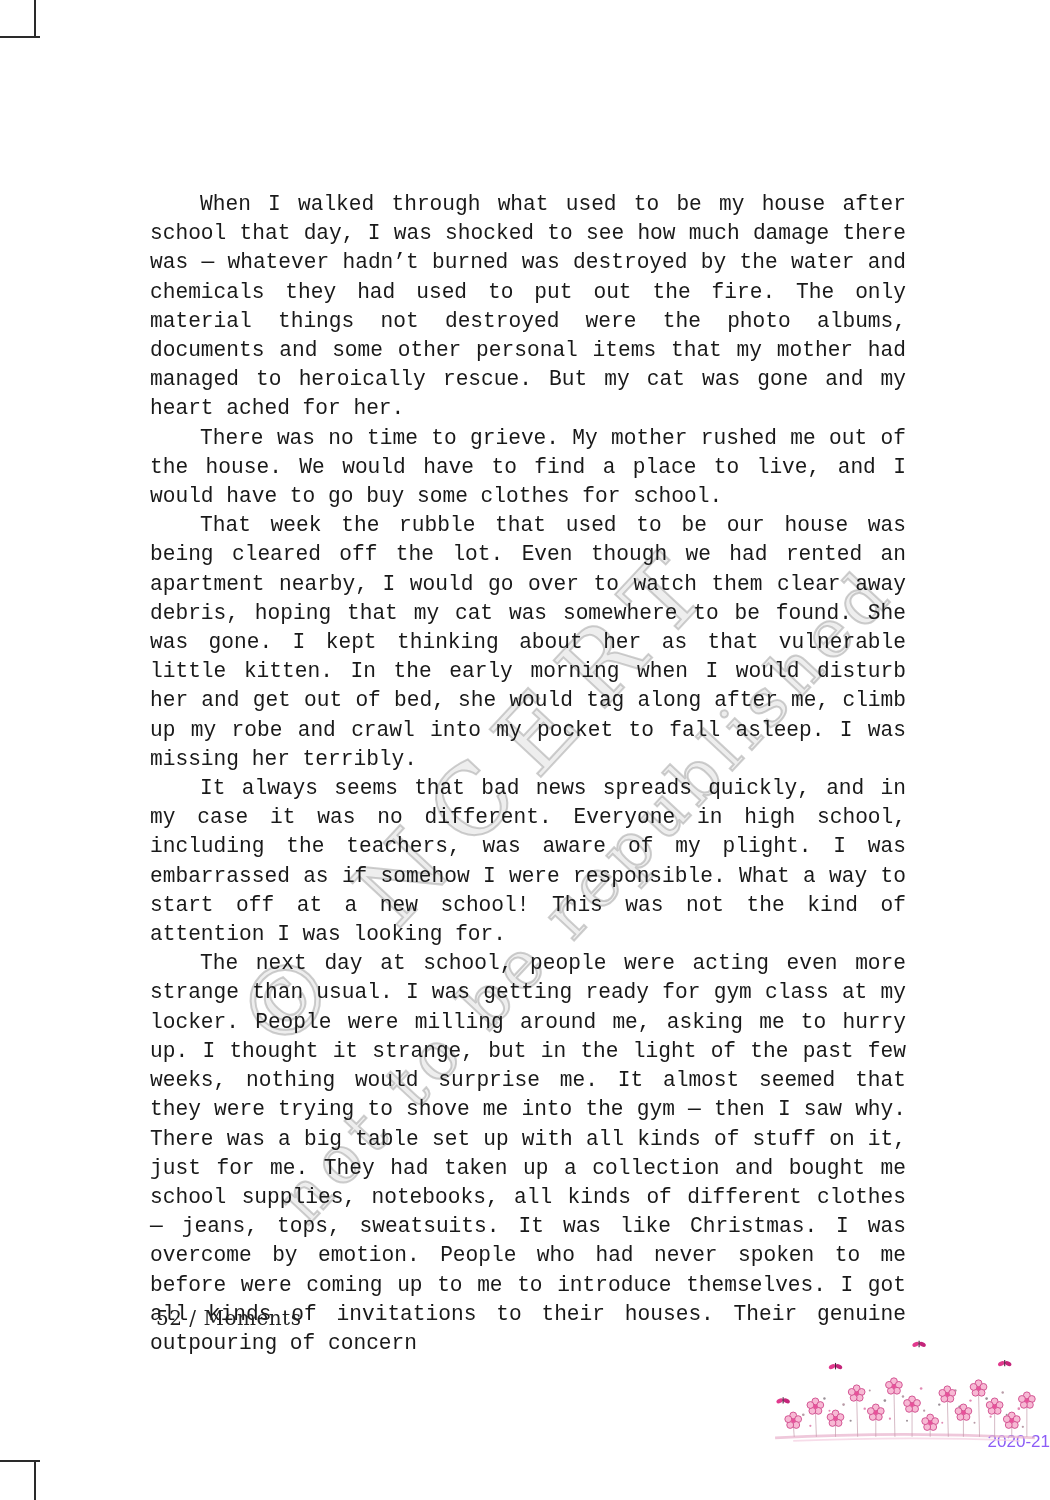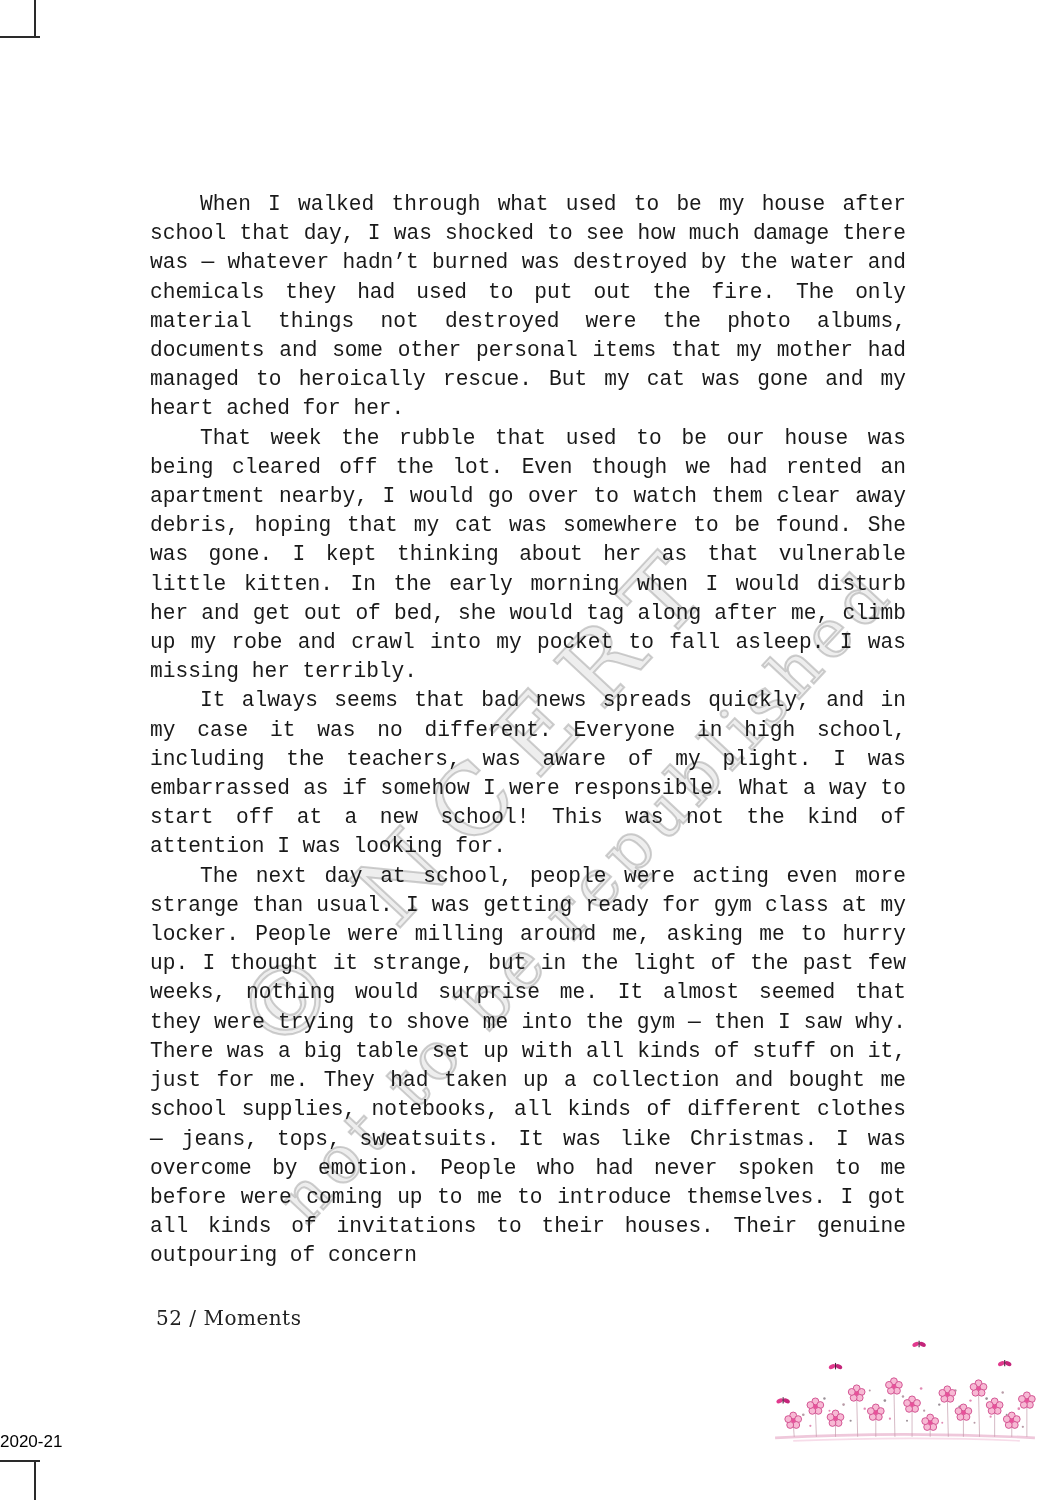--- a/index.html
+++ b/index.html
@@ -38,23 +38,23 @@
     color:#191919; text-align:justify; z-index:1;font-family:Liberation Mono, monospace;
   }
   .text-block p { margin:0; text-indent:50px; }
 
   .footer-left {
     position:absolute; left:156px; top:1306px;
     font-size:20px; color:#222; letter-spacing:0.5px; z-index:1;
   }
   .footer-center {
     position:absolute; left:0; right:0; top:1432px;
-    text-align:left;
+    text-align:right;
     font-family:"Liberation Sans", sans-serif;
-    font-size:17px; color:#000000; z-index:1;
+    font-size:17px; color:#8b5cf6; z-index:1;
   }
 
   .flowers {
     position:absolute; left:763px; top:1330px;
     width:282px; height:115px; z-index:1;
   }
 </style>
 </head>
 <body>
 
@@ -65,20 +65,21 @@
   <div class="mark bl-h"></div>
   <div class="mark bl-v"></div>
 
   <div class="watermark">
     <div class="l1">© NCERT</div>
     <div class="l2">not to be republished</div>
   </div>
 
   <div class="text-block">
     <p>When I walked through what used to be my house after school that day, I was shocked to see how much damage there was — whatever hadn’t burned was destroyed by the water and chemicals they had used to put out the fire. The only material things not destroyed were the photo albums, documents and some other personal items that my mother had managed to heroically rescue. But my cat was gone and my heart ached for her.</p>
+    <p>There was no time to grieve. My mother rushed me out of the house. We would have to find a place to live, and I would have to go buy some clothes for school.</p>
     <p>That week the rubble that used to be our house was being cleared off the lot. Even though we had rented an apartment nearby, I would go over to watch them clear away debris, hoping that my cat was somewhere to be found. She was gone. I kept thinking about her as that vulnerable little kitten. In the early morning when I would disturb her and get out of bed, she would tag along after me, climb up my robe and crawl into my pocket to fall asleep. I was missing her terribly.</p>
     <p>It always seems that bad news spreads quickly, and in my case it was no different. Everyone in high school, including the teachers, was aware of my plight. I was embarrassed as if somehow I were responsible. What a way to start off at a new school! This was not the kind of attention I was looking for.</p>
     <p>The next day at school, people were acting even more strange than usual. I was getting ready for gym class at my locker. People were milling around me, asking me to hurry up. I thought it strange, but in the light of the past few weeks, nothing would surprise me. It almost seemed that they were trying to shove me into the gym — then I saw why. There was a big table set up with all kinds of stuff on it, just for me. They had taken up a collection and bought me school supplies, notebooks, all kinds of different clothes — jeans, tops, sweatsuits. It was like Christmas. I was overcome by emotion. People who had never spoken to me before were coming up to me to introduce themselves. I got all kinds of invitations to their houses. Their genuine outpouring of concern</p>
   </div>
 
   <div class="footer-left">52 / Moments</div>
   <div class="footer-center">2020-21</div>
 
   <svg class="flowers" viewBox="0 0 280 114" aria-hidden="true">
     <defs>

